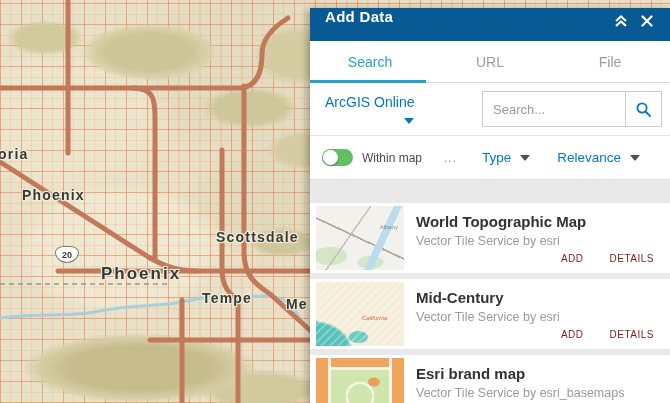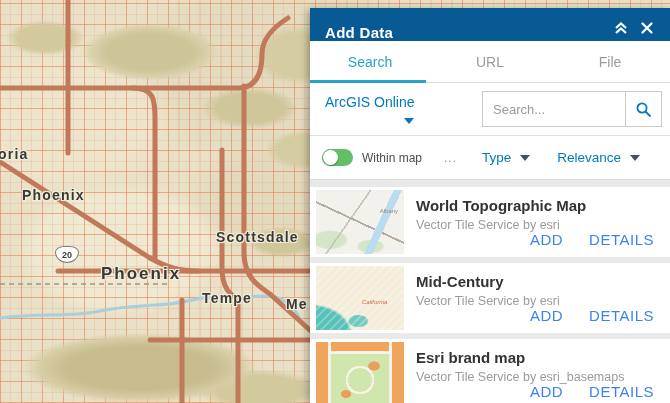--- a/index.html
+++ b/index.html
@@ -45,21 +45,21 @@
   .lbl-tempe      { left:202px; top:290px; font-size:14px; }
   .lbl-mesa       { left:286px; top:296px; font-size:14px; }
   .shield { position:absolute; left:55px; top:246px; width:24px; height:17px; background:#fdfdfb;
     border:1.5px solid #7d7d78; border-radius:40% 40% 50% 50% / 35% 35% 65% 65%;
     display:flex; align-items:center; justify-content:center;
     font-size:9px; font-weight:bold; color:#3c3c3c; letter-spacing:0; }
 
   
   .panel { position:absolute; left:310px; top:8px; width:360px; height:395px; background:#ffffff;
     box-shadow:-2px 2px 8px rgba(0,0,0,.35); display:flex; flex-direction:column; overflow:hidden; }
-  .panel-header { height:33px; background:#085a94; color:#fff; display:flex; align-items:flex-end;
+  .panel-header { height:33px; background:#085a94; color:#fff; display:flex; align-items:flex-start;
     padding:0 10px 0 15px; flex:0 0 auto; }
   .panel-title { font-size:15px; font-weight:600; letter-spacing:.3px; flex:1; }
   .header-btn { width:26px; height:26px; display:flex; align-items:center; justify-content:center; cursor:pointer; }
   .header-btn svg { display:block; }
 
   .tabs { height:42px; display:flex; flex:0 0 auto; border-bottom:1px solid #ddd; }
   .tab { flex:1; display:flex; align-items:center; justify-content:center; font-size:14px;
     color:#9a9a9a; cursor:pointer; position:relative; }
   .tab.active { color:#28a2c8;text-align:center; }
   .tab.active::after { content:""; position:absolute; left:0; right:4px; bottom:-1px; height:3px; background:#28a2c8; }
@@ -80,21 +80,21 @@
     padding:0 30px 0 12px; }
   .toggle { width:31px; height:17px; border-radius:9px; background:#62bf66; position:relative; cursor:pointer; flex:0 0 auto; }
   .toggle-knob { position:absolute; left:1px; top:1px; width:15px; height:15px; border-radius:50%;
     background:#fff; box-shadow:0 1px 2px rgba(0,0,0,.35); }
   .within-label { font-size:12px; color:#4d4d4d; margin-left:9px; }
   .ellipsis { font-size:12px; color:#9a9a9a; margin-left:22px; letter-spacing:1px; }
   .dropdown { display:flex; align-items:center; gap:9px; color:#0079c1; font-size:13.5px; cursor:pointer; }
   .dd-type { margin-left:auto; }
   .dd-sort { margin-left:27px; }
 
-  .results { flex:1; background:#e9e9e9; border-top:1px solid #dcdcdc; padding-top:7px; overflow:hidden;text-decoration:underline; }
+  .results { flex:1; background:#e9e9e9; border-top:1px solid #dcdcdc; padding-top:23px; overflow:hidden;text-decoration:underline; }
   .card { height:70px; background:#fff; margin-bottom:6px; position:relative; }
   .thumb { position:absolute; left:6px; top:3px; width:88px; height:64px; overflow:hidden; }
   .thumb-note { position:absolute; font-size:6px; line-height:6px; white-space:nowrap; }
   .thumb-world { background:
       linear-gradient(115deg, transparent 66%, #b9dcee 66% 73%, transparent 73%),
       linear-gradient(25deg,  transparent 48.5%, #b3ada3 48.5% 50.5%, transparent 50.5%),
       linear-gradient(-55deg, transparent 58%, #c9c4bb 58% 59.5%, transparent 59.5%),
       radial-gradient(26px 14px at 16% 78%, #d5e6c8 0 60%, transparent 70%),
       radial-gradient(20px 10px at 62% 88%, #d5e6c8 0 60%, transparent 70%),
       #f2f1ec; }
@@ -110,21 +110,21 @@
       linear-gradient(90deg,  #efa55e 0 12px, #f6f2e6 12px 15px, transparent 15px),
       linear-gradient(270deg, #efa55e 0 12px, #f6f2e6 12px 15px, transparent 15px),
       linear-gradient(180deg, #efa55e 0 9px,  #f6f2e6 9px 12px, transparent 12px),
       linear-gradient(0deg,   rgba(246,242,230,.9) 0 2px, transparent 2px),
       radial-gradient(8px 6px at 30px 52px, #e9a05c 0 60%, transparent 70%),
       radial-gradient(9px 7px at 58px 24px, #e9a05c 0 60%, transparent 70%),
       #cfe6ad; }
   .card-title { position:absolute; left:106px; top:10px; font-size:15px; font-weight:600; color:#333; }
   .card-sub { position:absolute; left:106px; top:31px; font-size:12.5px; color:#9b9b9b; }
   .card-actions { position:absolute; right:16px; bottom:9px; display:flex; gap:26px; }
-  .action-link { font-size:15px; letter-spacing:.5px; color:#3b82f6; cursor:pointer; }
+  .action-link { font-size:10px; letter-spacing:.5px; color:#7f1d1d; cursor:pointer; }
 </style>
 </head>
 <body>
 
 <div class="stage">
 
   <div class="map">
     <div class="map-patches"></div>
     <div class="map-grid"></div>
     <div class="map-hills"></div>

